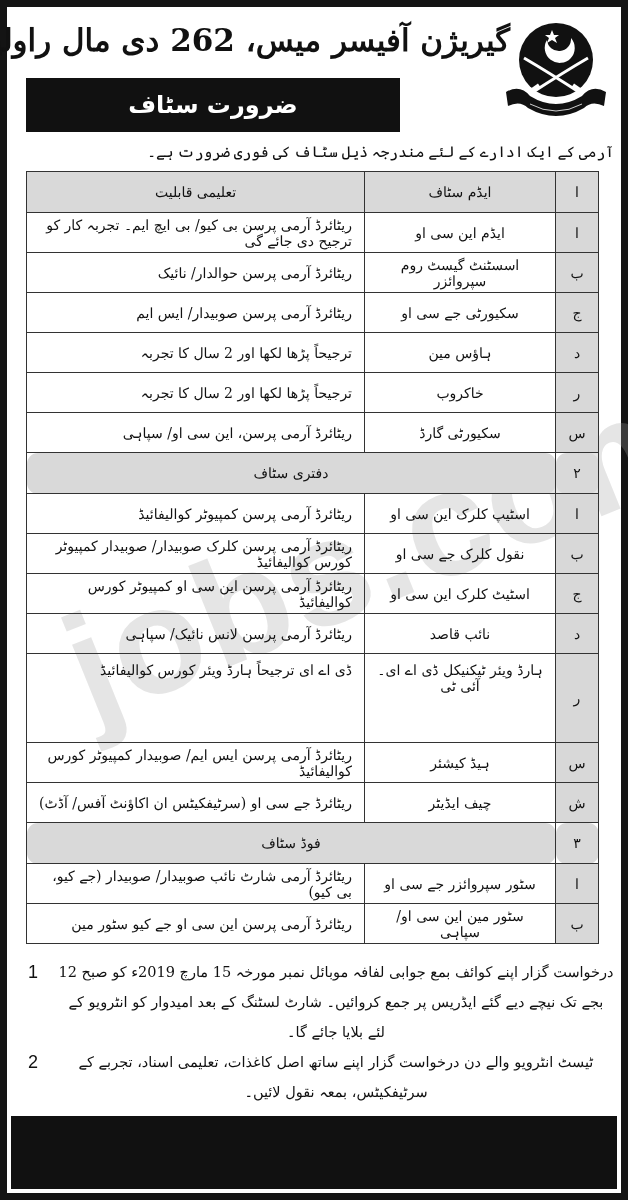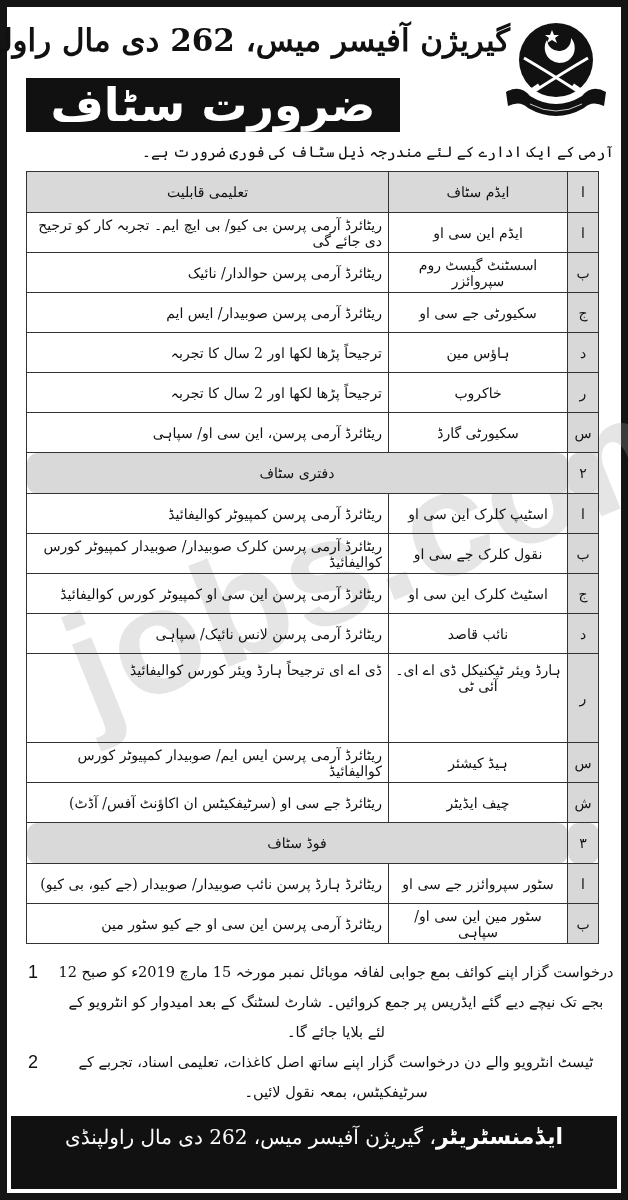--- a/index.html
+++ b/index.html
@@ -12,32 +12,32 @@
     border: 7px solid #141414; background: #fff;
   }
   .headline {
     position: absolute; right: 118px; top: 18px; width: 480px; text-align: right;
     direction: rtl; font-family: "DejaVu Serif", serif; font-size: 31px; font-weight: bold;
     line-height: 44px; white-space: nowrap;
   }
   .banner {
     position: absolute; left: 26px; top: 78px; width: 374px; height: 54px; background: #111;
     color: #fff; text-align: center; direction: rtl; font-family: "DejaVu Sans", sans-serif;
-    font-weight: bold; font-size: 46px; line-height: 54px;
+    font-weight: bold; font-size: 24px; line-height: 54px;
   }
   .emblem { position: absolute; left: 500px; top: 14px; width: 112px; height: 112px; }
   .intro {
     position: absolute; right: 14px; top: 142px; direction: rtl; text-align: right;
-    font-family: Liberation Sans, sans-serif; font-size: 15px; line-height: 20px; white-space: nowrap;
+    font-family: Liberation Serif, serif; font-size: 15px; line-height: 20px; white-space: nowrap;
   }
   table.staff {
     position: absolute; left: 26px; top: 171px; width: 573px; border-collapse: collapse;
     direction: rtl; font-family: "DejaVu Serif", serif; font-size: 14px;
   }
-  table.staff td { border: 1.5px solid #333; padding: 0 6px; vertical-align: middle; }
+  table.staff td { border: 1.5px solid #333; padding: 0 12px; vertical-align: middle; }
   td.num { width: 18px; text-align: center; background: #d8d8d8; font-size: 14px; }
   td.post { width: 166px; text-align: center; }
   td.qual { text-align: right; }
   tr.head td { background: #d9d9d9; height: 40px; }
   tr.head td.post, tr.head td.qual { text-align: center; }
   tr.section td { background: #d9d9d9; height: 40px; border-radius: 11px; }
   tr.row td { height: 39px; }
   tr.tall td { height: 80px; vertical-align: top; padding-top: 8px; }
   tr.tall td.num { vertical-align: middle; padding-top: 0; }
   .notes { position: absolute; left: 14px; top: 957px; width: 600px; direction: rtl;
@@ -166,21 +166,21 @@
       <td class="qual">ریٹائرڈ جے سی او (سرٹیفکیٹس ان اکاؤنٹ آفس/ آڈٹ)</td>
     </tr>
 
     <tr class="section">
       <td class="num">۳</td>
       <td class="post" colspan="2">فوڈ سٹاف</td>
     </tr>
     <tr class="row">
       <td class="num">ا</td>
       <td class="post">سٹور سپروائزر جے سی او</td>
-      <td class="qual">ریٹائرڈ ہارڈ پرسن نائب صوبیدار/ صوبیدار (جے کیو، بی کیو)</td>
+      <td class="qual">ریٹائرڈ آرمی شارٹ نائب صوبیدار/ صوبیدار (جے کیو، بی کیو)</td>
     </tr>
     <tr class="row">
       <td class="num">ب</td>
       <td class="post">سٹور مین این سی او/ سپاہی</td>
       <td class="qual">ریٹائرڈ آرمی پرسن این سی او جے کیو سٹور مین</td>
     </tr>
   </tbody>
 </table>
 
 <div class="notes">
@@ -188,16 +188,13 @@
     <span class="t">درخواست گزار اپنے کوائف بمع جوابی لفافہ موبائل نمبر مورخہ 15 مارچ 2019ء کو صبح 12 بجے تک نیچے دیے گئے ایڈریس پر جمع کروائیں۔ شارٹ لسٹنگ کے بعد امیدوار کو انٹرویو کے لئے بلایا جائے گا۔</span>
     <span class="n">1</span>
   </div>
   <div class="note">
     <span class="t">ٹیسٹ انٹرویو والے دن درخواست گزار اپنے ساتھ اصل کاغذات، تعلیمی اسناد، تجربے کے سرٹیفکیٹس، بمعہ نقول لائیں۔</span>
     <span class="n">2</span>
   </div>
 </div>
 
 <div class="footer">
-  <div class="l1">
-    <b>ایڈمنسٹریٹر</b><span>، گیریژن آفیسر میس، 262 دی مال راولپنڈی</span>
-  </div>
 </div>
 
 </body></html>

